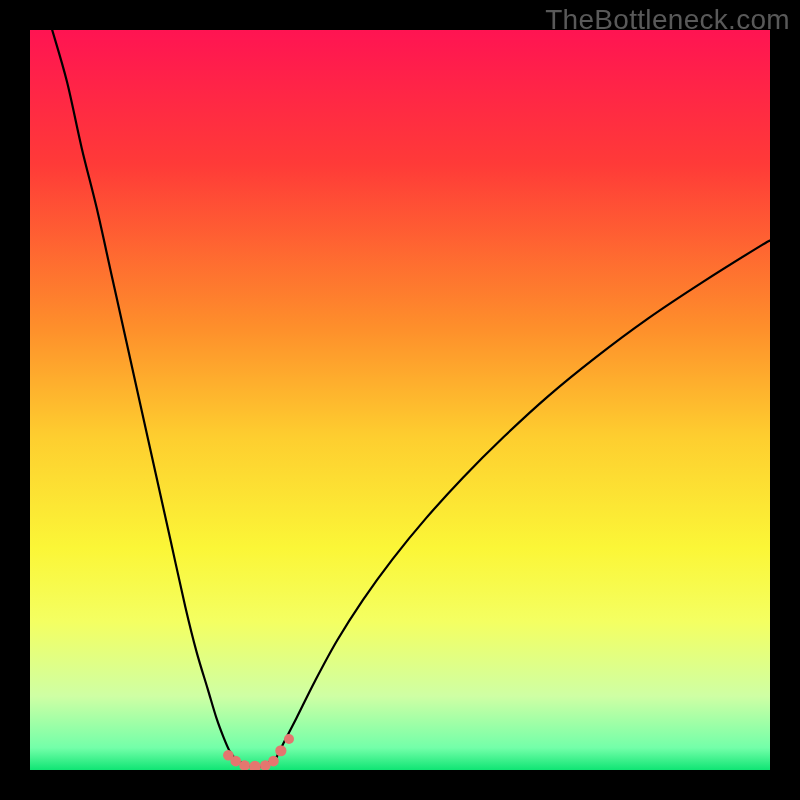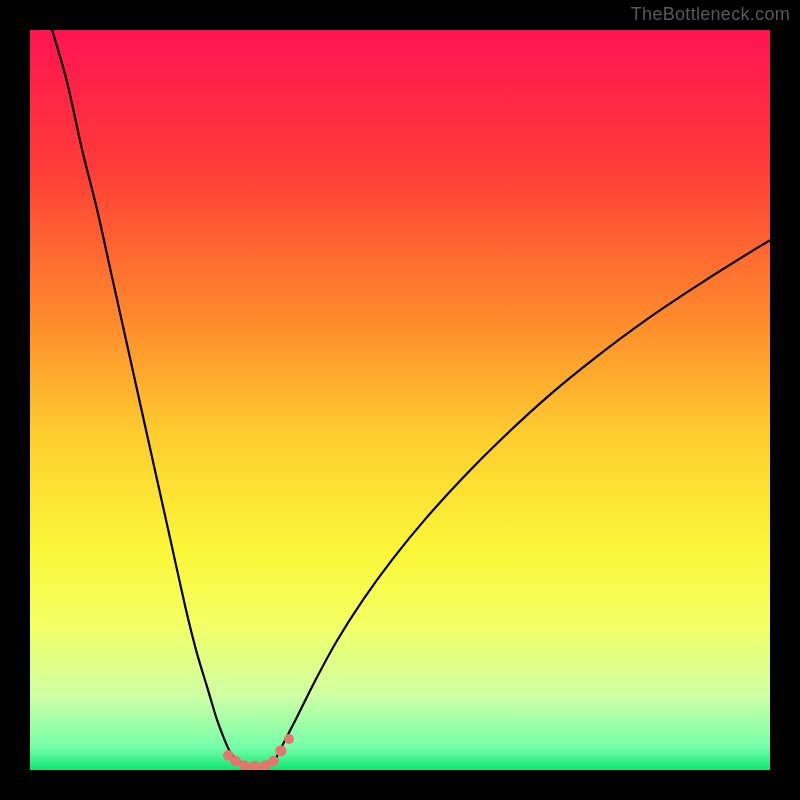--- a/index.html
+++ b/index.html
@@ -15,21 +15,21 @@
     width: 800px;
     height: 800px;
     background: #000;
     position: relative;
   }
   .watermark {
     position: absolute;
     top: 4px;
     right: 10px;
     color: #595959;
-    font-size: 18px;
+    font-size: 28px;
     font-weight: 500;
     letter-spacing: 0.3px;
     z-index: 10;
   }
   .plot-wrap {
     position: absolute;
     left: 30px;
     top: 30px;
     width: 740px;
     height: 740px;

